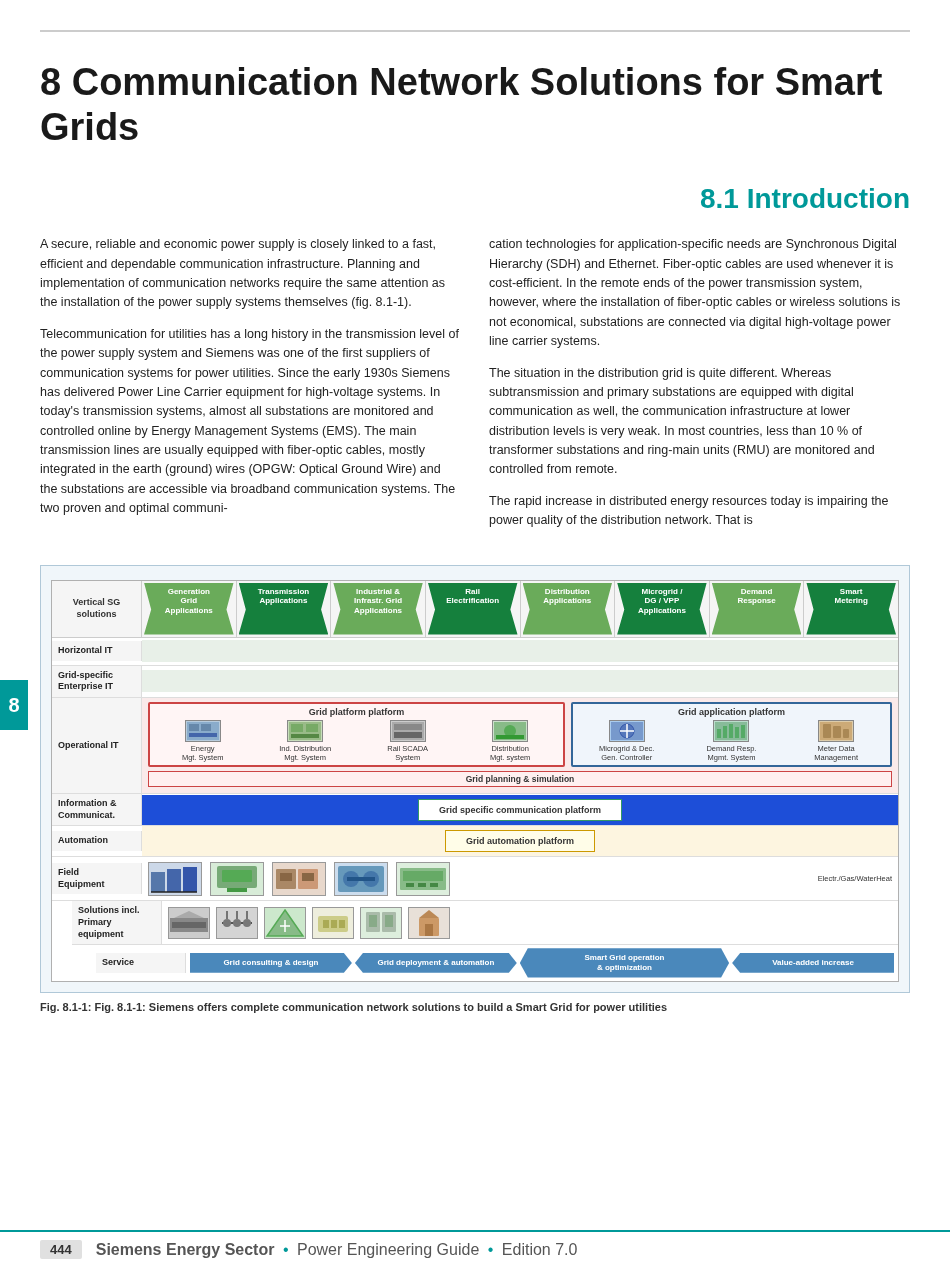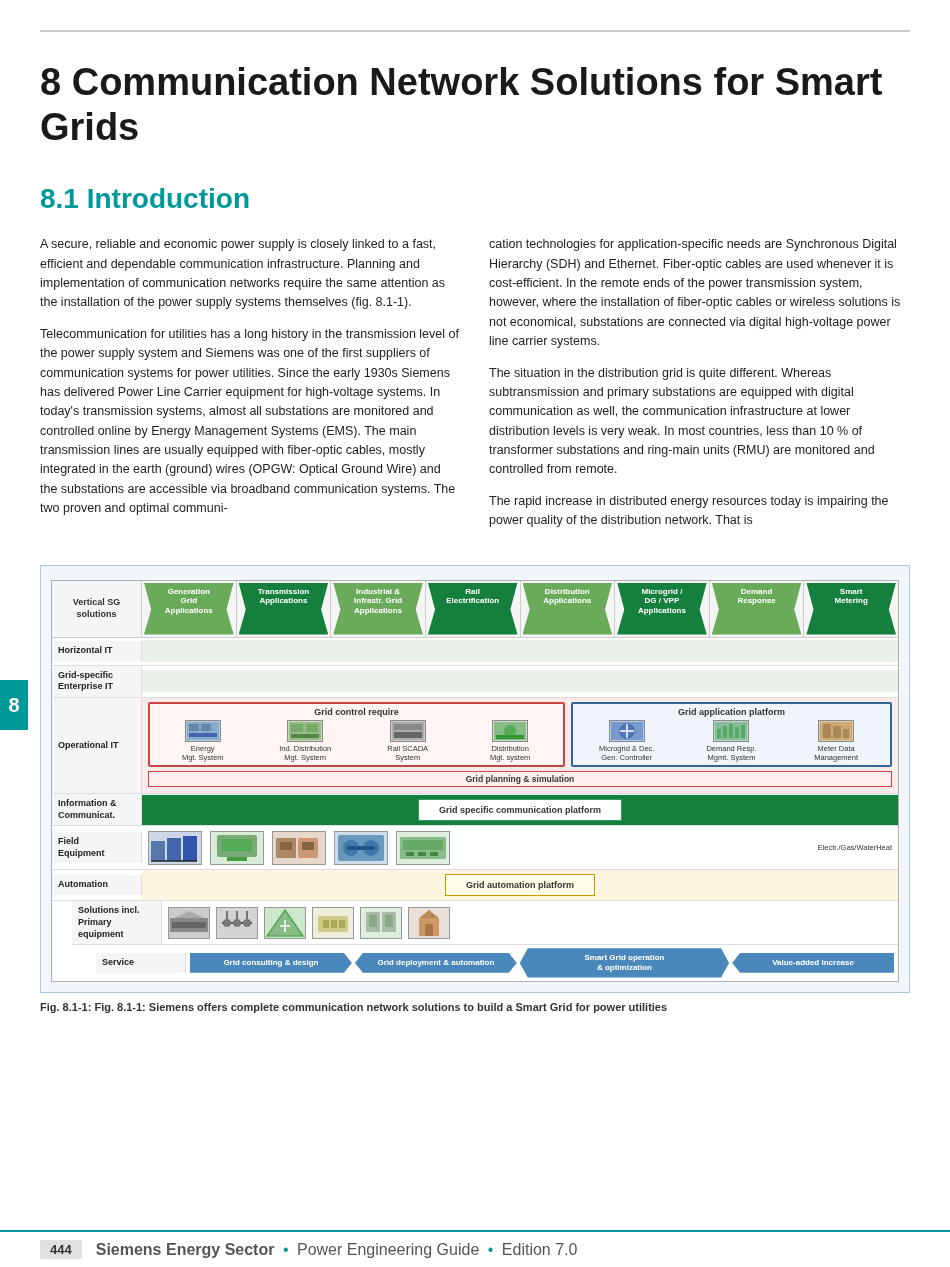--- a/index.html
+++ b/index.html
@@ -40,20 +40,21 @@
 
     
     .section-heading {
       margin: 32px 40px 0 40px;
     }
     .section-heading h2 {
       font-size: 28px;
       font-weight: bold;
       color: #009999;
       line-height: 1.2;
+      text-align: right;
     }
 
     
     .body-text {
       margin: 20px 40px 0 40px;
       display: grid;
       grid-template-columns: 1fr 1fr;
       gap: 0 28px;
     }
     .body-text p {
@@ -298,21 +299,21 @@
         <div style="flex:1; background:#e8f0e8; min-height:22px; padding:3px 4px;"></div>
       </div>
 
       <div class="diag-row" style="align-items:flex-start;">
         <div class="vert-label" style="align-self:stretch;">Operational IT</div>
         <div style="flex:1; background:#faeaea; padding:4px 6px;">
 
           <div style="display:flex; flex-direction:row; gap:6px; margin-bottom:4px;">
 
             <div style="flex:1.7; border:2px solid #cc4444; background:#fff5f5; border-radius:2px; padding:3px;">
-              <div style="font-weight:bold;font-size:9px;text-align:center;color:#333;margin-bottom:3px;">Grid control require</div>
+              <div style="font-weight:bold;font-size:9px;text-align:center;color:#333;margin-bottom:3px;">Grid platform platform</div>
               <div style="display:flex;flex-direction:row;gap:3px;justify-content:space-around;">
                 <div style="text-align:center;flex:1;">
                   <div style="width:36px;height:22px;background:#b8ccdd;border:1px solid #888;margin:0 auto 2px auto;display:flex;align-items:center;justify-content:center;">
                     <svg width="34" height="20" viewBox="0 0 34 20">
                         <rect x="1" y="1" width="32" height="18" fill="#8aaccb"></rect>
                         <rect x="3" y="3" width="10" height="7" fill="#6688aa"></rect>
                         <rect x="15" y="3" width="10" height="7" fill="#6688aa"></rect>
                         <rect x="3" y="12" width="28" height="4" fill="#4466aa"></rect>
                       </svg>
                   </div>
@@ -393,22 +394,29 @@
               </div>
             </div>
           </div>
 
           <div style="border:1px solid #cc4444;text-align:center;font-size:8.5px;font-weight:bold;padding:2px 16px;background:#fff0f0;color:#333;margin:0 0 2px 0;">Grid planning &amp; simulation</div>
         </div>
       </div>
 
       <div class="diag-row">
         <div class="vert-label">Information &amp;<br>Communicat.</div>
-        <div style="flex:1; background:#15803d; min-height:28px; padding:4px; display:flex; align-items:flex-start; justify-content:center;">
+        <div style="flex:1; background:#1d4ed8; min-height:28px; padding:4px; display:flex; align-items:flex-start; justify-content:center;">
           <div style="border:1.5px solid #339966;background:#fff;text-align:center;font-size:9px;font-weight:bold;padding:5px 20px;color:#333;">Grid specific communication platform</div>
+        </div>
+      </div>
+
+      <div class="diag-row">
+        <div class="vert-label">Automation</div>
+        <div style="flex:1; background:#fdf5e0; min-height:28px; padding:4px; display:flex; align-items:center; justify-content:center;">
+          <div style="border:1.5px solid #cc9900;background:#fffde8;text-align:center;font-size:9px;font-weight:bold;padding:5px 20px;color:#333;">Grid automation platform</div>
         </div>
       </div>
 
       <div class="diag-row" style="min-height:44px;">
         <div class="vert-label">Field<br>Equipment</div>
         <div style="flex:1; padding:3px 6px; display:flex; flex-direction:row; align-items:center; gap:8px; flex-wrap:wrap;">
 
           <div style="width:54px;height:34px;background:#ccd8e8;border:1px solid #999;display:flex;align-items:center;justify-content:center;">
             <svg width="50" height="30" viewBox="0 0 50 30">
                 <rect x="1" y="8" width="14" height="20" fill="#5577aa"></rect>
@@ -443,27 +451,20 @@
           <div style="width:54px;height:34px;background:#ddeedd;border:1px solid #999;display:flex;align-items:center;justify-content:center;">
             <svg width="50" height="30" viewBox="0 0 50 30">
                 <rect x="2" y="4" width="46" height="22" fill="#88bb88" rx="1"></rect>
                 <rect x="5" y="7" width="40" height="10" fill="#66aa66"></rect>
                 <rect x="8" y="19" width="8" height="4" fill="#448844"></rect>
                 <rect x="20" y="19" width="8" height="4" fill="#448844"></rect>
                 <rect x="32" y="19" width="8" height="4" fill="#448844"></rect>
               </svg>
           </div>
           <div style="margin-left:auto;font-size:7.5px;color:#333;text-align:right;line-height:1.3;">Electr./Gas/WaterHeat</div>
-        </div>
-      </div>
-
-      <div class="diag-row">
-        <div class="vert-label">Automation</div>
-        <div style="flex:1; background:#fdf5e0; min-height:28px; padding:4px; display:flex; align-items:center; justify-content:center;">
-          <div style="border:1.5px solid #cc9900;background:#fffde8;text-align:center;font-size:9px;font-weight:bold;padding:5px 20px;color:#333;">Grid automation platform</div>
         </div>
       </div>
 
       <div class="diag-row" style="min-height:44px;margin-left:20px;">
         <div class="vert-label">Solutions incl.<br>Primary<br>equipment</div>
         <div style="flex:1; padding:3px 6px; display:flex; flex-direction:row; align-items:center; gap:6px; flex-wrap:wrap;">
 
           <div style="width:42px;height:32px;background:#cccccc;border:1px solid #999;display:flex;align-items:center;justify-content:center;">
             <svg width="40" height="30" viewBox="0 0 40 30">
                 <rect x="1" y="10" width="38" height="14" fill="#888"></rect>

